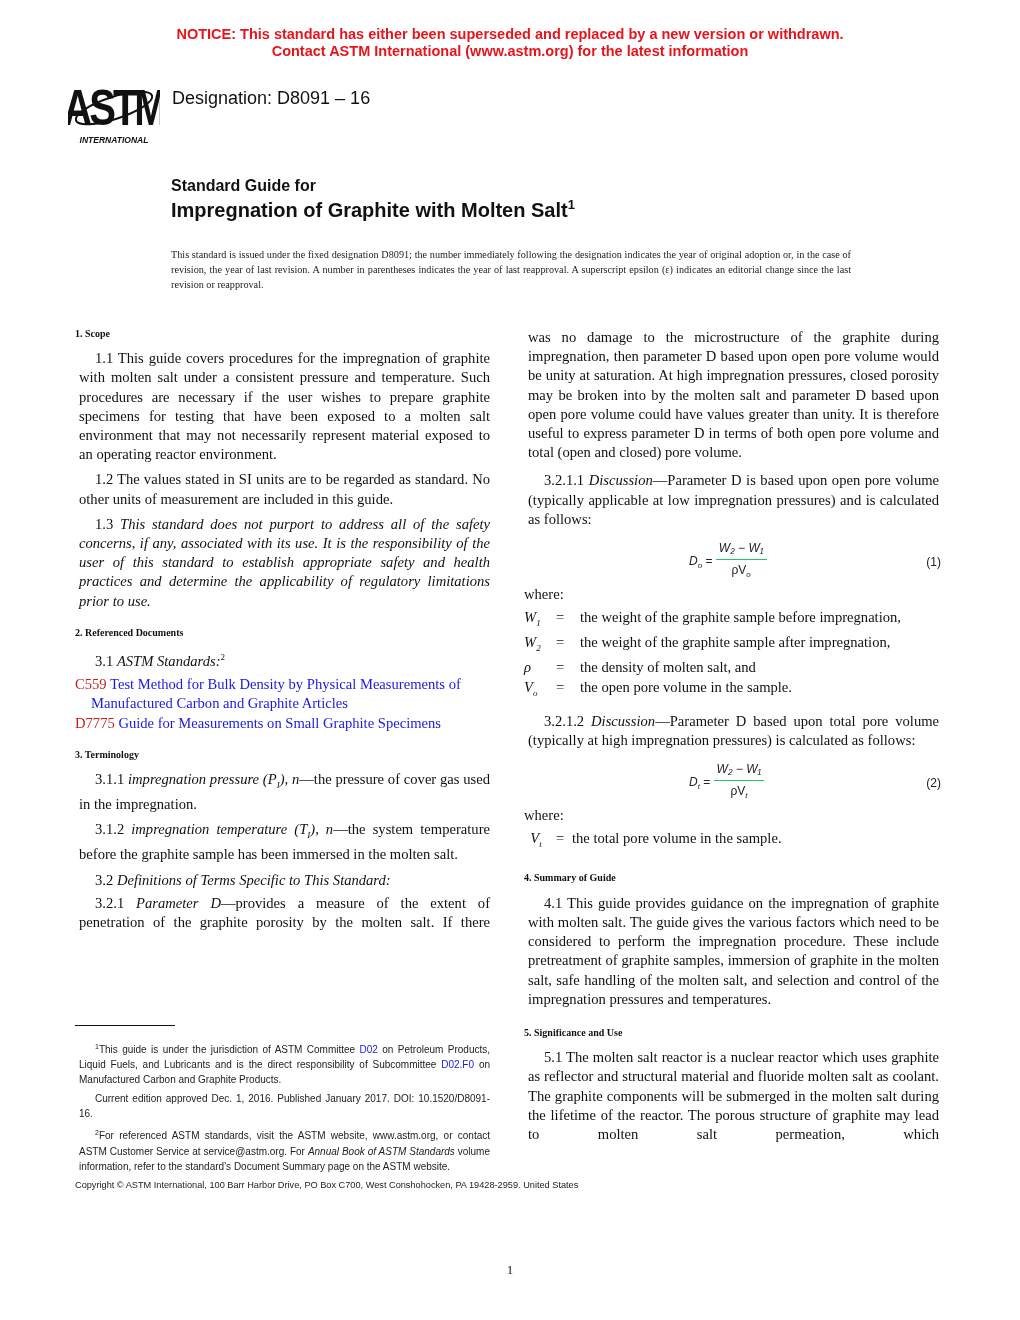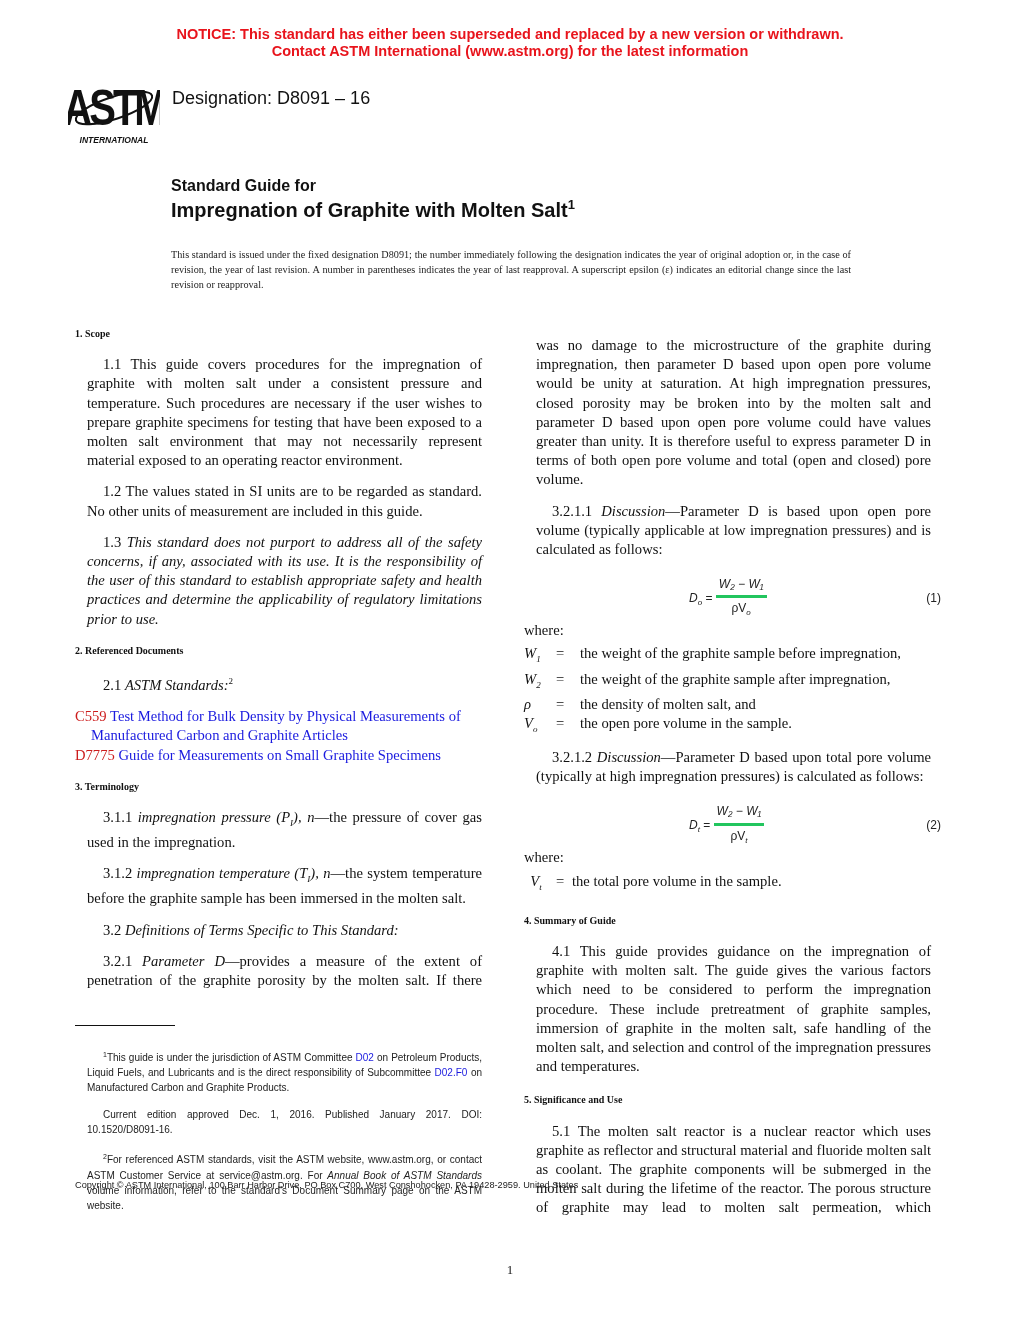--- a/index.html
+++ b/index.html
@@ -11,28 +11,28 @@
   .designation { left:172px; top:88px; font-family:"Liberation Sans", sans-serif; font-size:18px; color:#111; }
   .title1 { left:171px; top:174px; font-family:"Liberation Sans", sans-serif; font-weight:bold; font-size:16px; line-height:24px; }
   .title2 { left:171px; top:198px; font-family:"Liberation Sans", sans-serif; font-weight:bold; font-size:20px; line-height:24px; }
   .title2 sup { font-size:13px; vertical-align: 8px; line-height:0; }
   .issued { left:171px; top:247px; width:680px; font-family:"Liberation Serif", serif; font-size:10.2px; line-height:15px; color:#222; text-align:justify; }
 
   .col { font-family:"Liberation Serif", serif; font-size:14.6px; line-height:19.2px; color:#111; }
   .left { left:75px; width:419px; }
   .right { left:524px; width:419px; }
   .h { font-weight:bold; font-size:10px; }
-  .p { text-align:justify; text-align-last:left; margin:12px; }
+  .p { text-align:justify; text-align-last:left; margin:4px; }
   .ind { text-indent:16px; }
   .it { font-style:italic; }
   .ref { padding-left:16px; text-indent:-16px; color:#1a1adf; }
   .refcode { color:#cc1c1c; }
   .eq { font-family:"Liberation Sans", sans-serif; font-size:12px; color:#222; }
   .frac { display:inline-block; vertical-align:middle; text-align:center; }
-  .frac .num { display:block; border-bottom:3px solid #22c55e; padding:0 3px 1px 3px; font-style:italic; }
+  .frac .num { display:block; border-bottom:1px solid #22c55e; padding:0 3px 1px 3px; font-style:italic; }
   .frac .den { display:block; padding-top:1px; }
   .eqnum { font-family:"Liberation Sans", sans-serif; font-size:12px; color:#222; }
   .wtbl { border-collapse:collapse; }
   .wtbl td { padding:0; vertical-align:top; }
   .sym { width:32px; font-style:italic; }
   .eqs { width:24px; }
   .fnrule { left:75px; top:1025px; width:100px; border-top:1px solid #111; }
   .fn { left:75px; width:419px; font-family:"Liberation Sans", sans-serif; font-size:10px; line-height:15px; color:#222; }
   .fn .lnk { color:#1a1adf; }
   .copyright { left:75px; top:1180px; font-family:"Liberation Sans", sans-serif; font-size:9.2px; color:#222; }
@@ -61,21 +61,21 @@
 
 <div class="abs issued">This standard is issued under the fixed designation D8091; the number immediately following the designation indicates the year of original adoption or, in the case of revision, the year of last revision. A number in parentheses indicates the year of last reapproval. A superscript epsilon (ε) indicates an editorial change since the last revision or reapproval.</div>
 
 <div class="abs col left" style="top:324px;">
   <div class="h" style="margin-bottom:6px;">1.  Scope</div>
   <p class="p ind" style="margin-bottom:6px;">1.1 This guide covers procedures for the impregnation of graphite with molten salt under a consistent pressure and temperature. Such procedures are necessary if the user wishes to prepare graphite specimens for testing that have been exposed to a molten salt environment that may not necessarily represent material exposed to an operating reactor environment.</p>
   <p class="p ind" style="margin-bottom:6px;">1.2 The values stated in SI units are to be regarded as standard. No other units of measurement are included in this guide.</p>
   <p class="p ind" style="margin-bottom:12px;"><span>1.3 </span><span class="it">This standard does not purport to address all of the safety concerns, if any, associated with its use. It is the responsibility of the user of this standard to establish appropriate safety and health practices and determine the applicability of regulatory limitations prior to use.</span></p>
 
   <div class="h" style="margin-bottom:6px;">2.  Referenced Documents</div>
-  <p class="p ind"><span>2.1 </span><span class="it">ASTM Standards:</span><sup style="font-size:9px;">2</sup></p>
+  <p class="p ind"><span>3.1 </span><span class="it">ASTM Standards:</span><sup style="font-size:9px;">2</sup></p>
   <div class="ref"><span class="refcode">C559</span> <span>Test Method for Bulk Density by Physical Measurements of Manufactured Carbon and Graphite Articles</span></div>
   <div class="ref" style="margin-bottom:12px;"><span class="refcode">D7775</span> <span>Guide for Measurements on Small Graphite Specimens</span></div>
 
   <div class="h" style="margin-bottom:6px;">3.  Terminology</div>
   <p class="p ind" style="margin-bottom:6px;"><span>3.1.1 </span><span class="it">impregnation pressure (P</span><sub class="it" style="font-size:9px;">I</sub><span class="it">), n</span><span>—the pressure of cover gas used in the impregnation.</span></p>
   <p class="p ind" style="margin-bottom:6px;"><span>3.1.2 </span><span class="it">impregnation temperature (T</span><sub class="it" style="font-size:9px;">I</sub><span class="it">), n</span><span>—the system temperature before the graphite sample has been immersed in the molten salt.</span></p>
   <p class="p ind"><span>3.2 </span><span class="it">Definitions of Terms Specific to This Standard:</span></p>
   <p class="p ind" style="text-align-last:justify;"><span>3.2.1 </span><span class="it">Parameter D</span><span>—provides a measure of the extent of penetration of the graphite porosity by the molten salt. If there</span></p>
 </div>
 

